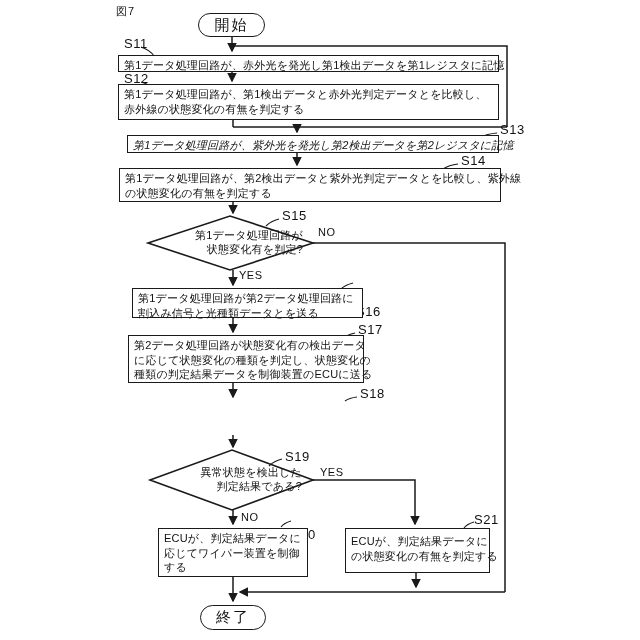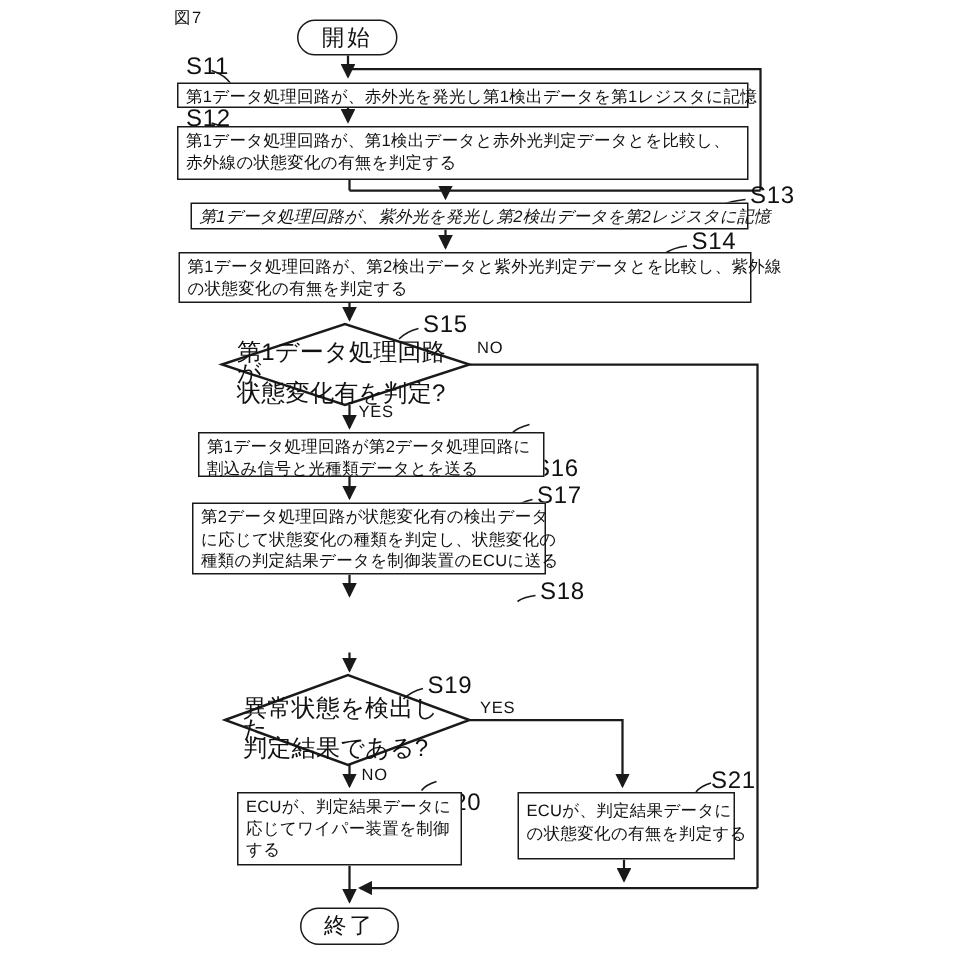--- a/index.html
+++ b/index.html
@@ -8,29 +8,29 @@
     font-family:"Liberation Sans",sans-serif;color:#111;overflow:hidden;
   }
   .abs{position:absolute;}
   .box{
     position:absolute;border:1.6px solid #1a1a1a;background:#fff;
     font-size:11px;line-height:14.5px;padding:2px 5px;box-sizing:border-box;
     letter-spacing:0.2px;
   }
   .box .ln{white-space:nowrap;}
   .slabel{
-    position:absolute;font-size:16px;letter-spacing:0.5px;color:#111;
+    position:absolute;font-size:13px;letter-spacing:0.5px;color:#111;
   }
   .terminal{
     position:absolute;border:1.7px solid #1a1a1a;border-radius:14px;background:#fff;
     display:flex;align-items:center;justify-content:center;
     font-size:15px;letter-spacing:2px;box-sizing:border-box;
   }
   .diamond-text{
-    position:absolute;font-size:16px;line-height:13.5px;text-align:left;
+    position:absolute;font-size:11px;line-height:13.5px;text-align:right;
     letter-spacing:0.2px;
   }
   .yesno{position:absolute;font-size:11px;letter-spacing:0.5px;}
   .figlabel{position:absolute;font-size:11px;letter-spacing:1px;}
   svg{position:absolute;left:0;top:0;}
   .flowline{stroke:#1a1a1a;stroke-width:1.5;fill:none;}
   .leader{stroke:#1a1a1a;stroke-width:1.1;fill:none;}
   .shape{stroke:#1a1a1a;stroke-width:1.6;fill:#ffffff;}
 </style>
 </head>

